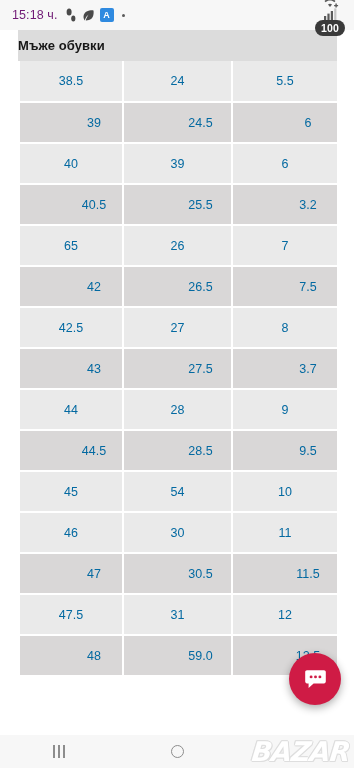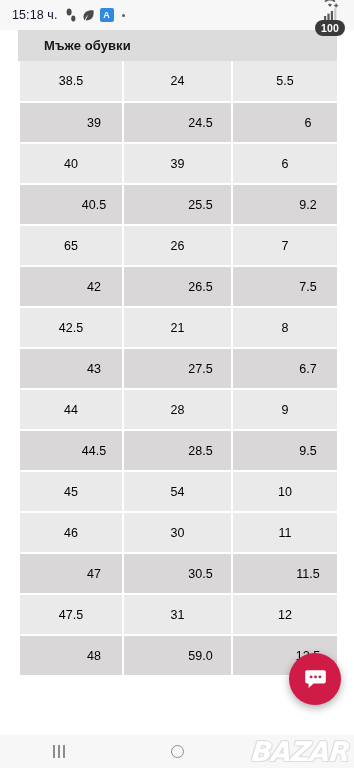--- a/index.html
+++ b/index.html
@@ -19,21 +19,21 @@
   
   #statusbar {
     position:absolute; top:0; left:0;
     width:354px; height:30px;
     background:#f7f7f7;
     display:flex; align-items:center;
     padding:0 9px 0 12px;
     z-index:40;
   }
   #status-time {
-    font-size:12.5px; color:#0f172a; font-weight:400;
+    font-size:12.5px; color:#701a75; font-weight:400;
     letter-spacing:.1px; white-space:nowrap;
   }
   #status-left-icons {
     display:flex; align-items:center; gap:5px; margin-left:7px;
   }
   #status-right {
     margin-left:auto; display:flex; align-items:center; gap:0;flex-direction:column;
   }
   .sicon { display:block; }
   .dot-icon {
@@ -71,36 +71,36 @@
     width:354px; height:705px;
     background:#ffffff;
     z-index:10;
     overflow:hidden;
   }
   #table-head {
     position:absolute; left:18px; top:0;
     width:319px; height:31px;
     background:#dcdcdc;
     display:flex; align-items:center;
-    padding-left:26px;
+    padding-left:0;
   }
   #table-title {
     font-size:13px; font-weight:700; color:#171717;
     letter-spacing:.1px; white-space:nowrap;
   }
   #size-table {
     position:absolute; left:20px; top:31px;
     width:317px;
     border-collapse:collapse;
     table-layout:fixed;
   }
   #size-table tr { height:41px; }
   #size-table td {
     text-align:center; vertical-align:middle;
-    font-size:12.5px; color:#000000;
+    font-size:12.5px; color:#0369a1;
     border-right:2px solid #ffffff;
     border-bottom:2px solid #ffffff;
     font-weight:400;
   }
   #size-table td:last-child { border-right:none; }
   #size-table tr.odd td  { background:#eaeaea; }
   #size-table tr.even td { background:#d9d7d7;padding-left:46px; }
   #size-table col.c1 { width:103px; }
   #size-table col.c2 { width:109px; }
   #size-table col.c3 { width:105px; }
@@ -220,41 +220,41 @@
             <td>6</td>
           </tr>
           <tr class="odd">
             <td>40</td>
             <td>39</td>
             <td>6</td>
           </tr>
           <tr class="even">
             <td>40.5</td>
             <td>25.5</td>
-            <td>9.2</td>
+            <td>3.2</td>
           </tr>
           <tr class="odd">
             <td>65</td>
             <td>26</td>
             <td>7</td>
           </tr>
           <tr class="even">
             <td>42</td>
             <td>26.5</td>
             <td>7.5</td>
           </tr>
           <tr class="odd">
             <td>42.5</td>
-            <td>21</td>
+            <td>27</td>
             <td>8</td>
           </tr>
           <tr class="even">
             <td>43</td>
             <td>27.5</td>
-            <td>6.7</td>
+            <td>3.7</td>
           </tr>
           <tr class="odd">
             <td>44</td>
             <td>28</td>
             <td>9</td>
           </tr>
           <tr class="even">
             <td>44.5</td>
             <td>28.5</td>
             <td>9.5</td>

